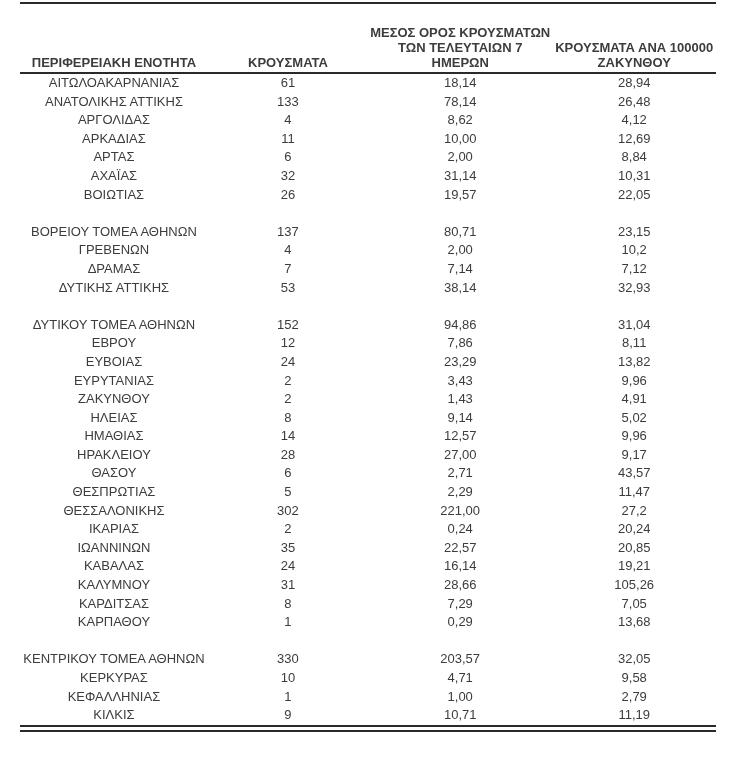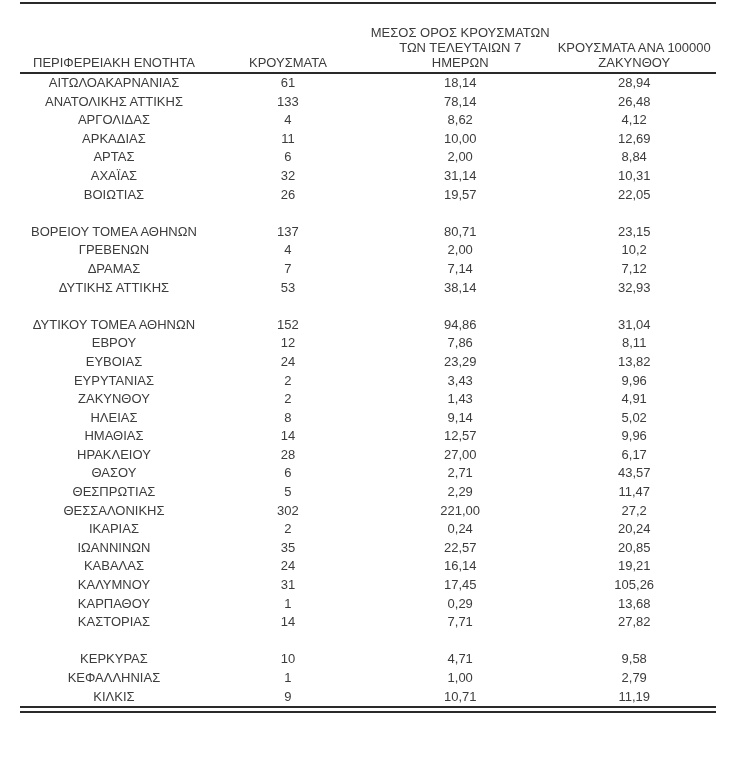--- a/index.html
+++ b/index.html
@@ -27,21 +27,21 @@
     width: 100%;
     border-collapse: collapse;
     table-layout: fixed;
     font-size: 13px;
   }
   col.c1 { width: 27%; }
   col.c2 { width: 23%; }
   col.c3 { width: 26.5%; }
   col.c4 { width: 23.5%; }
   thead th {
-    font-weight: normal;
+    font-weight: bold;
     font-size: 13px;
     vertical-align: bottom;
     height: 66px;
     padding: 0 0 2px 0;
     line-height: 15px;
     white-space: pre-line;
     border-bottom: 2px solid #2a2a2a;
   }
   tbody td {
     text-align: center;
@@ -196,21 +196,21 @@
         <tr>
           <td>ΗΜΑΘΙΑΣ</td>
           <td>14</td>
           <td>12,57</td>
           <td>9,96</td>
         </tr>
         <tr>
           <td>ΗΡΑΚΛΕΙΟΥ</td>
           <td>28</td>
           <td>27,00</td>
-          <td>6,17</td>
+          <td>9,17</td>
         </tr>
         <tr>
           <td>ΘΑΣΟΥ</td>
           <td>6</td>
           <td>2,71</td>
           <td>43,57</td>
         </tr>
         <tr>
           <td>ΘΕΣΠΡΩΤΙΑΣ</td>
           <td>5</td>
@@ -237,37 +237,43 @@
         </tr>
         <tr>
           <td>ΚΑΒΑΛΑΣ</td>
           <td>24</td>
           <td>16,14</td>
           <td>19,21</td>
         </tr>
         <tr>
           <td>ΚΑΛΥΜΝΟΥ</td>
           <td>31</td>
-          <td>17,45</td>
+          <td>28,66</td>
           <td>105,26</td>
+        </tr>
+        <tr>
+          <td>ΚΑΡΔΙΤΣΑΣ</td>
+          <td>8</td>
+          <td>7,29</td>
+          <td>7,05</td>
         </tr>
         <tr>
           <td>ΚΑΡΠΑΘΟΥ</td>
           <td>1</td>
           <td>0,29</td>
           <td>13,68</td>
         </tr>
-        <tr>
-          <td>ΚΑΣΤΟΡΙΑΣ</td>
-          <td>14</td>
-          <td>7,71</td>
-          <td>27,82</td>
-        </tr>
         <tr class="spacer-row">
           <td colspan="4"></td>
+        </tr>
+        <tr>
+          <td>ΚΕΝΤΡΙΚΟΥ ΤΟΜΕΑ ΑΘΗΝΩΝ</td>
+          <td>330</td>
+          <td>203,57</td>
+          <td>32,05</td>
         </tr>
         <tr>
           <td>ΚΕΡΚΥΡΑΣ</td>
           <td>10</td>
           <td>4,71</td>
           <td>9,58</td>
         </tr>
         <tr>
           <td>ΚΕΦΑΛΛΗΝΙΑΣ</td>
           <td>1</td>

